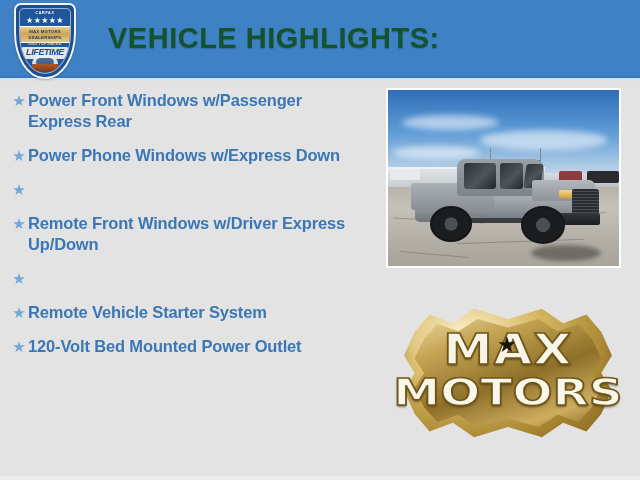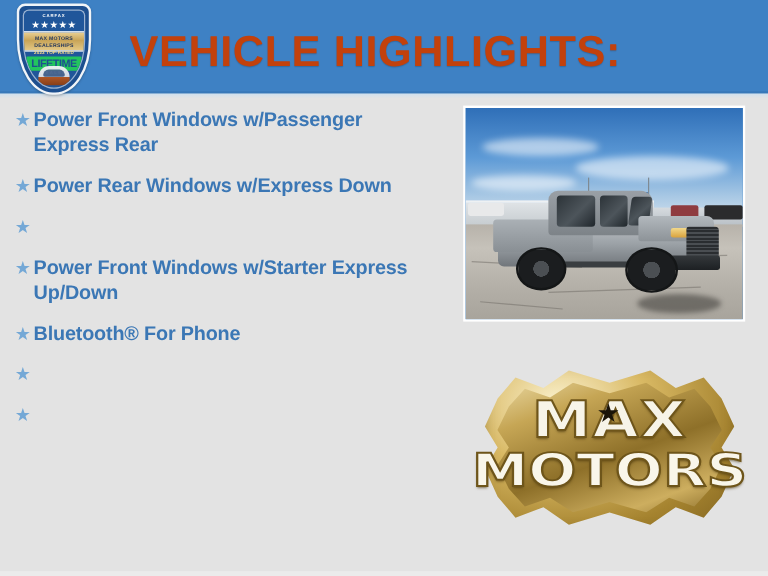--- a/index.html
+++ b/index.html
@@ -17,22 +17,22 @@
     position:absolute;left:0;top:0;width:640px;height:78px;
     background:#3e81c4;
     box-shadow:inset 0 -2px 0 #3878b8;
   }
   .header-underline{
     position:absolute;left:0;top:78px;width:640px;height:4px;
     background:linear-gradient(to bottom,#cfe0ee 0%,#e3e3e3 100%);
   }
   .header-title{
     position:absolute;left:108px;top:22px;
-    color:#c2410c;
-    font-size:36px;
+    color:#14532d;
+    font-size:29px;
     font-weight:bold;
     letter-spacing:0.5px;
     white-space:nowrap;
     text-shadow:0 1px 1px rgba(0,0,0,.18);
     text-align:center;
   }
 
   
   .badge{
     position:absolute;left:14px;top:3px;width:62px;height:76px;
@@ -69,22 +69,22 @@
   .badge-band span{
     color:#23365c;font-size:4.3px;font-weight:bold;letter-spacing:.2px;line-height:5.2px;
     display:block;text-align:center;
   }
   .badge-year{
     position:absolute;left:0;right:0;top:33px;
     text-align:center;color:#f6d98a;font-size:3.8px;font-weight:bold;letter-spacing:.15px;
   }
   .badge-lifetime{
     position:absolute;left:2px;right:2px;top:38px;height:12px;
-    background:#22c55e;border-radius:1px;
-    display:flex;align-items:center;justify-content:center;
+    background:#e5e5e5;border-radius:1px;
+    display:flex;justify-content:center;font-style:italic;
   }
   .badge-lifetime span{color:#1d4f8f;font-size:9px;font-weight:bold;letter-spacing:-.4px;}
   .badge-dealer{
     position:absolute;left:0;right:0;top:50px;
     text-align:center;color:#cfe0f2;font-size:3.6px;font-weight:bold;letter-spacing:1.1px;
   }
   .badge-car{
     position:absolute;left:50%;transform:translateX(-50%);bottom:2px;
     width:26px;height:16px;
     background:linear-gradient(to bottom,#f3f4f6 0%,#dfe3e8 55%,#b9581f 56%,#8e3f13 100%);
@@ -320,38 +320,39 @@
 
   <div class="header-title">VEHICLE HIGHLIGHTS:</div>
 
   <div class="features">
     <div class="feature-item">
       <div class="feature-star">★</div>
       <div class="feature-text">Power Front Windows w/Passenger Express Rear</div>
     </div>
     <div class="feature-item">
       <div class="feature-star">★</div>
-      <div class="feature-text">Power Rear Windows w/Express Down</div>
-    </div>
-    <div class="feature-item">
-      <div class="feature-star">★</div>
-    </div>
-    <div class="feature-item">
-      <div class="feature-star">★</div>
-      <div class="feature-text">Power Front Windows w/Starter Express Up/Down</div>
-    </div>
-    <div class="feature-item">
-      <div class="feature-star">★</div>
-      <div class="feature-text">Bluetooth® For Phone</div>
-    </div>
-    <div class="feature-item">
-      <div class="feature-star">★</div>
-    </div>
-    <div class="feature-item">
-      <div class="feature-star">★</div>
+      <div class="feature-text">Power Phone Windows w/Express Down</div>
+    </div>
+    <div class="feature-item">
+      <div class="feature-star">★</div>
+    </div>
+    <div class="feature-item">
+      <div class="feature-star">★</div>
+      <div class="feature-text">Remote Front Windows w/Driver Express Up/Down</div>
+    </div>
+    <div class="feature-item">
+      <div class="feature-star">★</div>
+    </div>
+    <div class="feature-item">
+      <div class="feature-star">★</div>
+      <div class="feature-text">Remote Vehicle Starter System</div>
+    </div>
+    <div class="feature-item">
+      <div class="feature-star">★</div>
+      <div class="feature-text">120-Volt Bed Mounted Power Outlet</div>
     </div>
   </div>
 
   <div class="photo">
     <div class="photo-inner">
       <div class="sky"></div>
       <div class="cloud c1"></div>
       <div class="cloud c2"></div>
       <div class="cloud c3"></div>
       <div class="bldg"></div>

